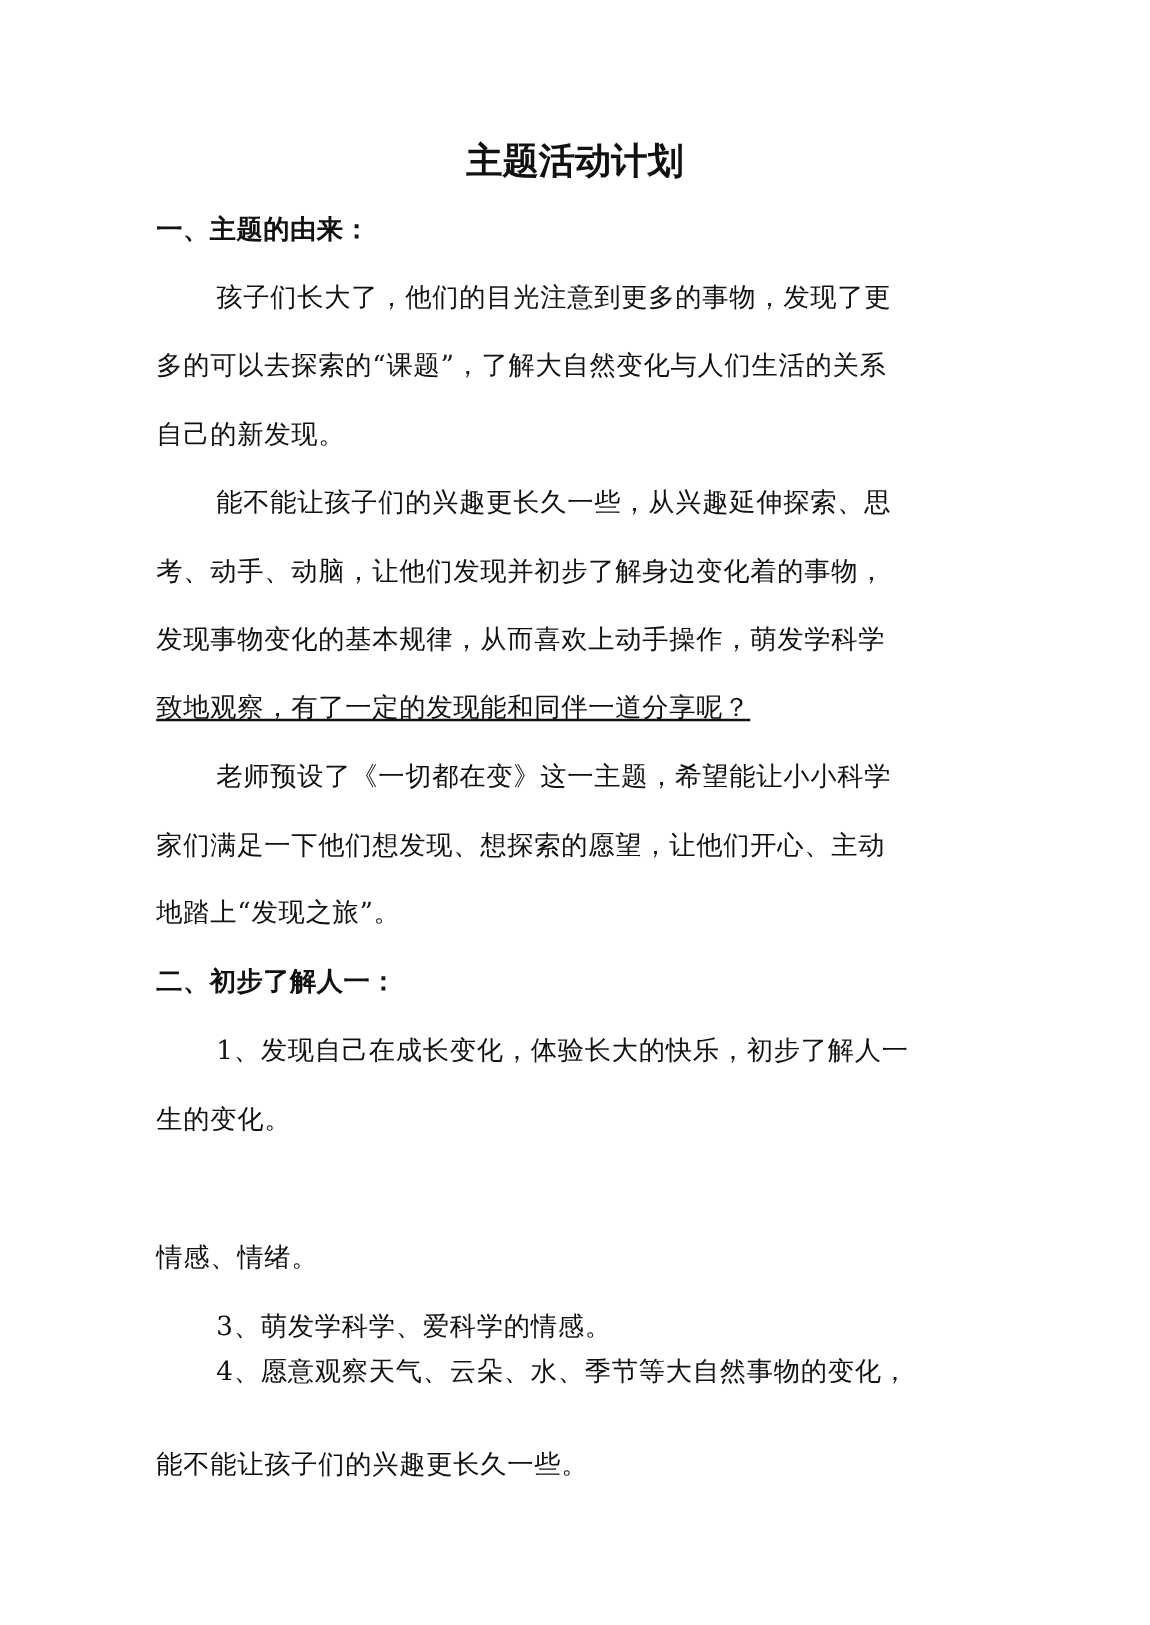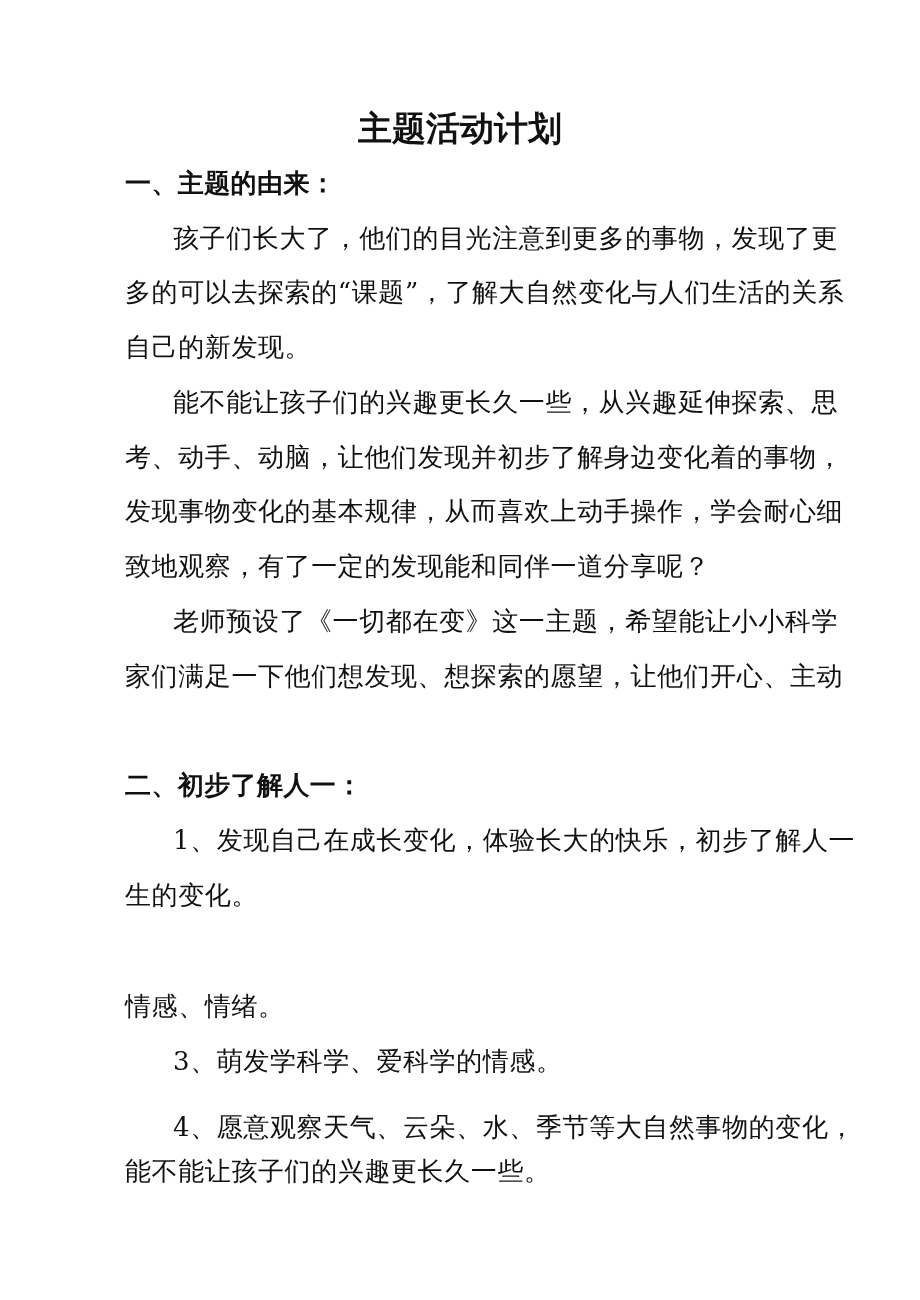--- a/index.html
+++ b/index.html
@@ -21,30 +21,30 @@
       top: 0;
       width: 920px;
       height: 1300px;
     }
     .title {
       position: absolute;
       top: 108px;
       left: 0;
       width: 920px;
       text-align: center;
-      font-size: 34px;
+      font-size: 29px;
       font-weight: bold;
       letter-spacing: 0px;
       line-height: 40px;
       white-space: nowrap;
     }
     .line {
       position: absolute;
       left: 125px;
-      font-size: 26px;
+      font-size: 21px;
       line-height: 34px;
       white-space: nowrap;
       letter-spacing: 0.6px;
     }
     .line.indent {
       left: 173px;
     }
     .line.heading {
       font-weight: bold;
       letter-spacing: 0.4px;
@@ -58,31 +58,32 @@
   <div class="title" style="top:108px;">主题活动计划</div>
 
   <div class="line heading" style="top:166px;">一、主题的由来：</div>
 
   <div class="line indent" style="top:221px;">孩子们长大了，他们的目光注意到更多的事物，发现了更</div>
   <div class="line" style="top:275px;">多的可以去探索的“课题”，了解大自然变化与人们生活的关系</div>
   <div class="line" style="top:330px;">自己的新发现。</div>
 
   <div class="line indent" style="top:385px;">能不能让孩子们的兴趣更长久一些，从兴趣延伸探索、思</div>
   <div class="line" style="top:440px;">考、动手、动脑，让他们发现并初步了解身边变化着的事物，</div>
-  <div class="line" style="top:494px;">发现事物变化的基本规律，从而喜欢上动手操作，学会耐心细</div>
-  <div class="line" style="top:549px;">致地观察，有了一定的发现能和同伴一道分享呢？</div>
+  <div class="line" style="top:494px;">发现事物变化的基本规律，从而喜欢上动手操作，萌发学科学</div>
+  <div class="line" style="top:549px;text-decoration:underline;">致地观察，有了一定的发现能和同伴一道分享呢？</div>
 
   <div class="line indent" style="top:604px;">老师预设了《一切都在变》这一主题，希望能让小小科学</div>
   <div class="line" style="top:659px;">家们满足一下他们想发现、想探索的愿望，让他们开心、主动</div>
+  <div class="line" style="top:713px;">地踏上“发现之旅”。</div>
 
   <div class="line heading" style="top:768px;">二、初步了解人一：</div>
 
   <div class="line indent" style="top:823px;">1、发现自己在成长变化，体验长大的快乐，初步了解人一</div>
   <div class="line" style="top:878px;">生的变化。</div>
 
   <div class="line" style="top:989px;text-align:center;">情感、情绪。</div>
 
   <div class="line indent" style="top:1044px;">3、萌发学科学、爱科学的情感。</div>
 
-  <div class="line indent" style="top:1110px;">4、愿意观察天气、云朵、水、季节等大自然事物的变化，</div>
+  <div class="line indent" style="top:1080px;">4、愿意观察天气、云朵、水、季节等大自然事物的变化，</div>
   <div class="line" style="top:1154px;">能不能让孩子们的兴趣更长久一些。</div>
 
 </div>
 
 </body></html>

